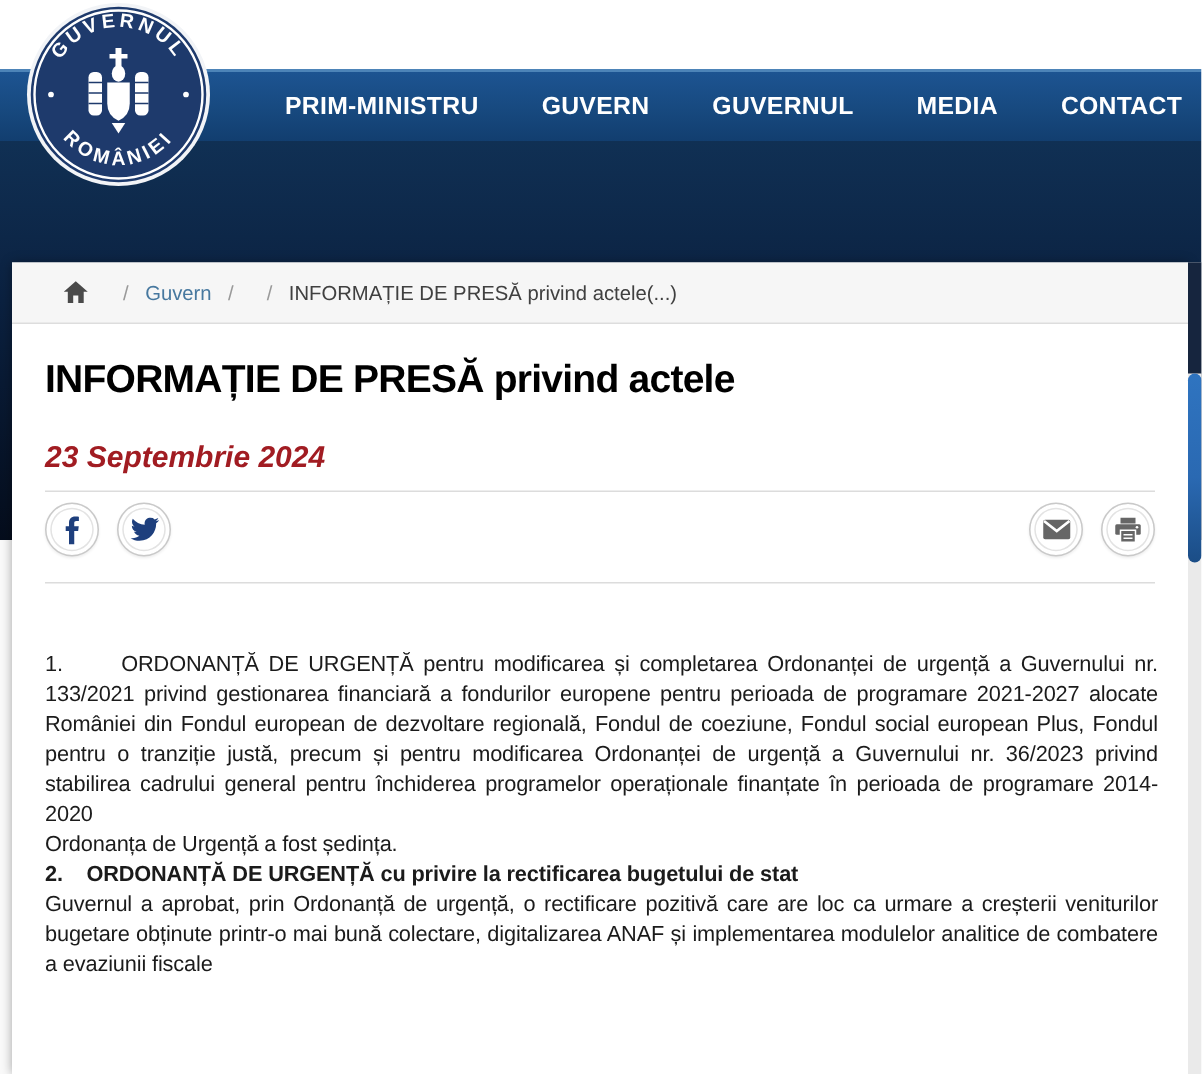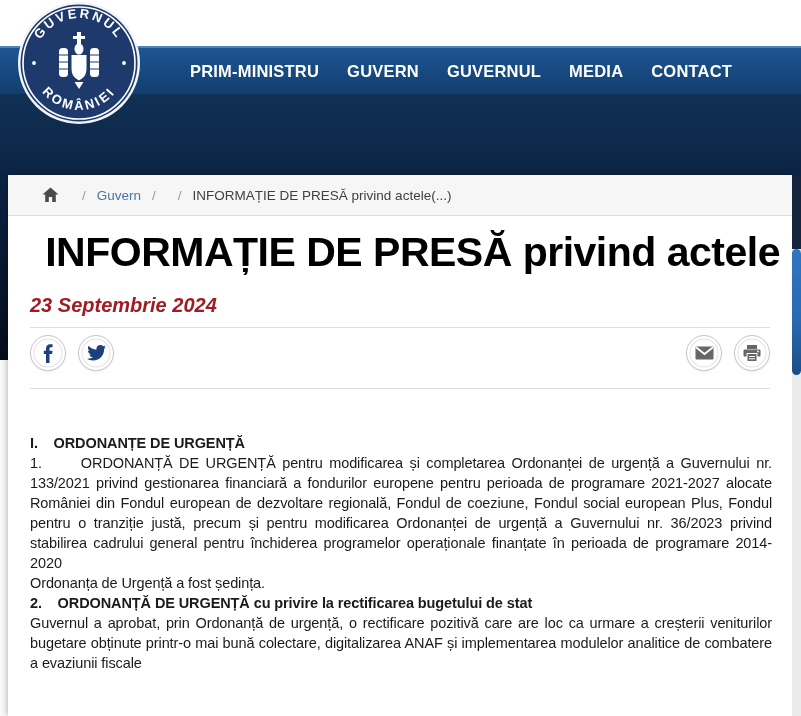--- a/index.html
+++ b/index.html
@@ -4,41 +4,41 @@
 <style>
   html,body{margin:0;padding:0;}
   body{font-family:"Liberation Sans","DejaVu Sans",sans-serif;}
   .screen{position:relative;width:801px;height:716px;overflow:hidden;background:#fff;}
 
   
   .band-top{position:absolute;left:0;top:0;width:801px;height:48px;background:#ffffff;}
   .navbar{position:absolute;left:0;top:46px;width:801px;height:48px;
           background:linear-gradient(180deg,#1d5492 0%,#17497f 55%,#123e6f 100%);
           border-top:2px solid #4d84b8;box-sizing:border-box;}
-  .navbar ul{list-style:none;margin:0;padding:0 0 0 190px;height:46px;display:flex;align-items:center;gap:28px;}
+  .navbar ul{list-style:none;margin:0;padding:0 0 0 190px;height:46px;display:flex;align-items:center;gap:42px;}
   .navbar li{color:#ffffff;font-weight:bold;font-size:16.5px;letter-spacing:.2px;cursor:pointer;white-space:nowrap;}
   .hero{position:absolute;left:0;top:94px;width:801px;height:266px;
         background:linear-gradient(180deg,#103054 0%,#0b2140 40%,#050d1c 100%);}
   .below-bg{position:absolute;left:0;top:360px;width:801px;height:356px;background:#fafafa;}
 
   
   .logo{position:absolute;left:17px;top:1px;width:124px;height:124px;z-index:5;cursor:pointer;}
 
   
   .content{position:absolute;left:8px;top:175px;width:784px;min-height:541px;background:#ffffff;z-index:2;
            box-shadow:0 0 7px rgba(0,0,0,.35);}
   .breadcrumb{height:41px;background:#f6f6f6;border-bottom:1px solid #dddddd;display:flex;align-items:center;
               padding-left:34px;font-size:13.5px;box-sizing:border-box;}
   .breadcrumb .home{width:17px;height:16px;margin-right:12px;cursor:pointer;display:inline-flex;}
   .breadcrumb .sep{color:#999;margin:0 11px;}
   .breadcrumb a{color:#47789f;text-decoration:none;cursor:pointer;}
   .breadcrumb .current{color:#404040;}
 
   .article{padding:0 12px 0 22px;}
-  .title{margin-top:18px;font-size:41px;line-height:37px;font-weight:bold;color:#000;letter-spacing:-.5px;text-align:right;}
+  .title{margin-top:18px;font-size:26px;line-height:37px;font-weight:bold;color:#000;letter-spacing:-.5px;}
   .date{margin-top:23px;color:#a11c22;font-style:italic;font-weight:bold;font-size:20px;}
   .rule{border:none;border-top:1px solid #dcdcdc;margin:10px 10px 0 0;}
   .icons-row{display:flex;justify-content:space-between;align-items:center;padding:7px 10px 7px 0;}
   .icon-group{display:flex;gap:12px;}
   .circle-btn{width:36px;height:36px;border-radius:50%;background:#fff;border:1px solid #c9c9c9;
               box-shadow:inset 0 0 0 2.5px #fff,inset 0 0 0 3.5px #e3e3e3,0 1px 2px rgba(0,0,0,.08);
               display:flex;align-items:center;justify-content:center;cursor:pointer;padding:0;}
   .circle-btn svg{display:block;}
 
   .body-text{margin-top:44px;font-size:14.5px;line-height:20px;color:#1b1b1b;text-align:justify;
@@ -164,21 +164,20 @@
               <line x1="6" y1="13.8" x2="12" y2="13.8" stroke="#fff" stroke-width="1"></line>
               <circle cx="15" cy="6.5" r="0.9" fill="#fff"></circle>
             </svg>
           </button>
         </div>
       </div>
 
       <hr class="rule" style="margin-right:10px;">
 
       <div class="body-text">
-          <p class="b">I.&nbsp;&nbsp;&nbsp;&nbsp;ORDONANȚE DE URGENȚĂ</p>
           <p>1.&nbsp;&nbsp;&nbsp;&nbsp;&nbsp;&nbsp;ORDONANȚĂ DE URGENȚĂ pentru modificarea și completarea Ordonanței de urgență a Guvernului nr. 133/2021 privind gestionarea financiară a fondurilor europene pentru perioada de programare 2021-2027 alocate României din Fondul european de dezvoltare regională, Fondul de coeziune, Fondul social european Plus, Fondul pentru o tranziție justă, precum și pentru modificarea Ordonanței de urgență a Guvernului nr. 36/2023 privind stabilirea cadrului general pentru închiderea programelor operaționale finanțate în perioada de programare 2014-2020</p>
           <p>Ordonanța de Urgență a fost ședința.</p>
           <p class="b">2.&nbsp;&nbsp;&nbsp;&nbsp;ORDONANȚĂ DE URGENȚĂ cu privire la rectificarea bugetului de stat</p>
           <p>Guvernul a aprobat, prin Ordonanță de urgență, o rectificare pozitivă care are loc ca urmare a creșterii veniturilor bugetare obținute printr-o mai bună colectare, digitalizarea ANAF și implementarea modulelor analitice de combatere a evaziunii fiscale</p>
         </div>
     </div>
   </section>
 
   <div class="scrollbar">
     <div class="sb-dark"></div>

